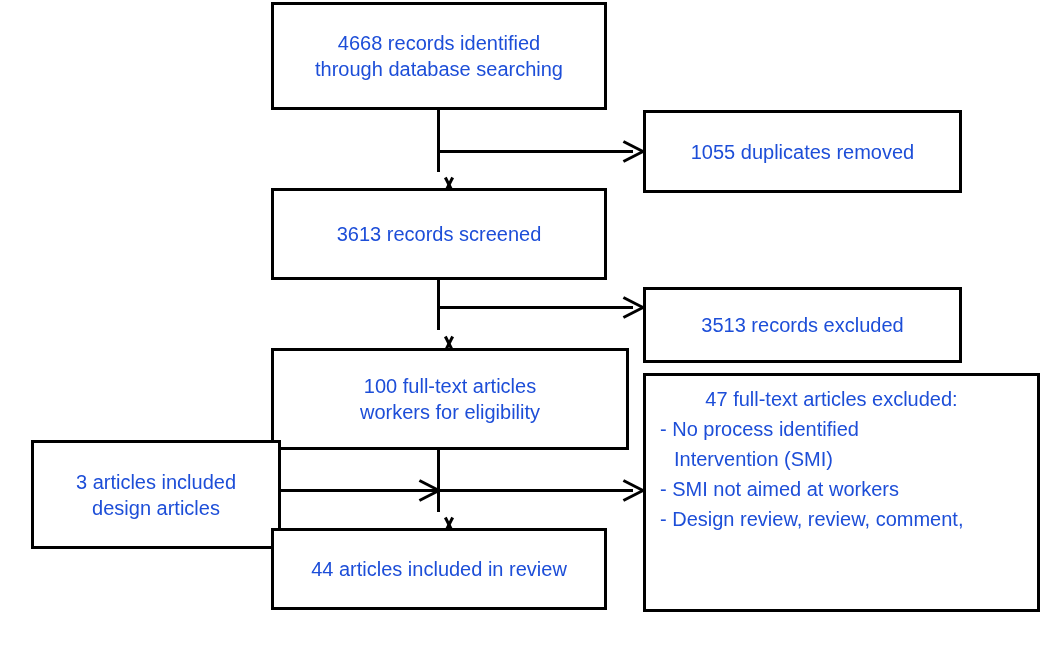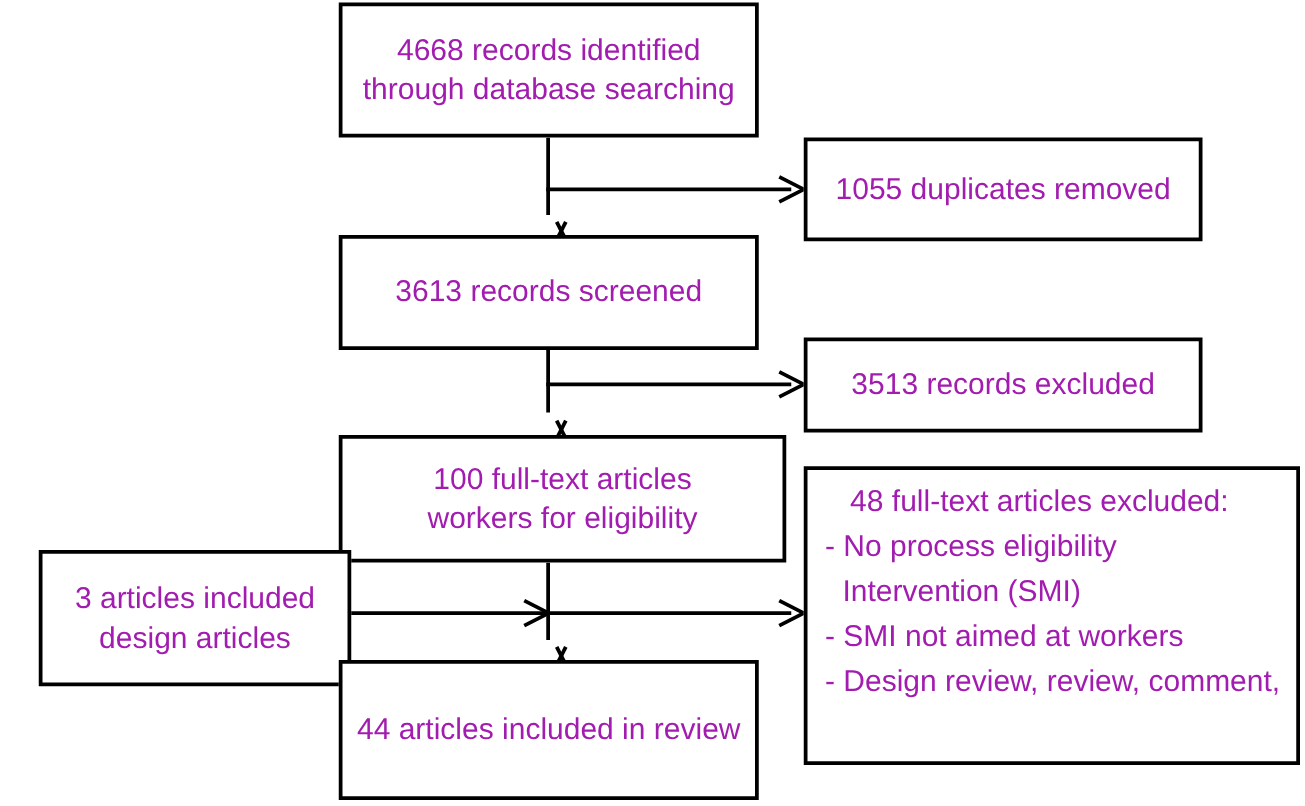--- a/index.html
+++ b/index.html
@@ -17,22 +17,22 @@
     overflow: hidden;
   }
   .box {
     position: absolute;
     box-sizing: border-box;
     border: 3px solid #000000;
     background: #ffffff;
     display: flex;
     align-items: center;
     justify-content: center;
-    color: #a21caf;
-    font-size: 24px;
+    color: #1d4ed8;
+    font-size: 20px;
     line-height: 1.30;
     text-align: center;
     z-index: 3;
   }
   .box .inner {
     width: 100%;
     padding: 0 6px;
     box-sizing: border-box;
   }
   .box .line {
@@ -149,21 +149,21 @@
       <span class="line">1055 duplicates removed</span>
     </div>
   </div>
 
   <div class="box" style="left:271px; top:188px; width:336px; height:92px;">
     <div class="inner">
       <span class="line">3613 records screened</span>
     </div>
   </div>
 
-  <div class="box" style="left:643px; top:270px; width:319px; height:76px;">
+  <div class="box" style="left:643px; top:287px; width:319px; height:76px;">
     <div class="inner">
       <span class="line">3513 records excluded</span>
     </div>
   </div>
 
   <div class="box" style="left:271px; top:348px; width:358px; height:102px;">
     <div class="inner">
       <span class="line">100 full-text articles</span>
       <span class="line">workers for eligibility</span>
     </div>
@@ -171,27 +171,27 @@
 
   <div class="box" style="left:3px; top:440px; width:250px; height:109px;margin-left:28px;">
     <div class="inner">
       <span class="line">3 articles included</span>
       <span class="line">design articles</span>
     </div>
   </div>
 
   <div class="box list" style="left:643px; top:373px; width:397px; height:239px;">
     <div class="inner">
-      <span class="line head">48 full-text articles excluded:</span>
-      <span class="line">- No process eligibility</span>
+      <span class="line head">47 full-text articles excluded:</span>
+      <span class="line">- No process identified</span>
       <span class="line cont">Intervention (SMI)</span>
       <span class="line">- SMI not aimed at workers</span>
       <span class="line">- Design review, review, comment,</span>
     </div>
   </div>
 
-  <div class="box" style="left:271px; top:528px; width:336px; height:112px;">
+  <div class="box" style="left:271px; top:528px; width:336px; height:82px;">
     <div class="inner">
       <span class="line">44 articles included in review</span>
     </div>
   </div>
 
 </div>
 
 </body></html>

